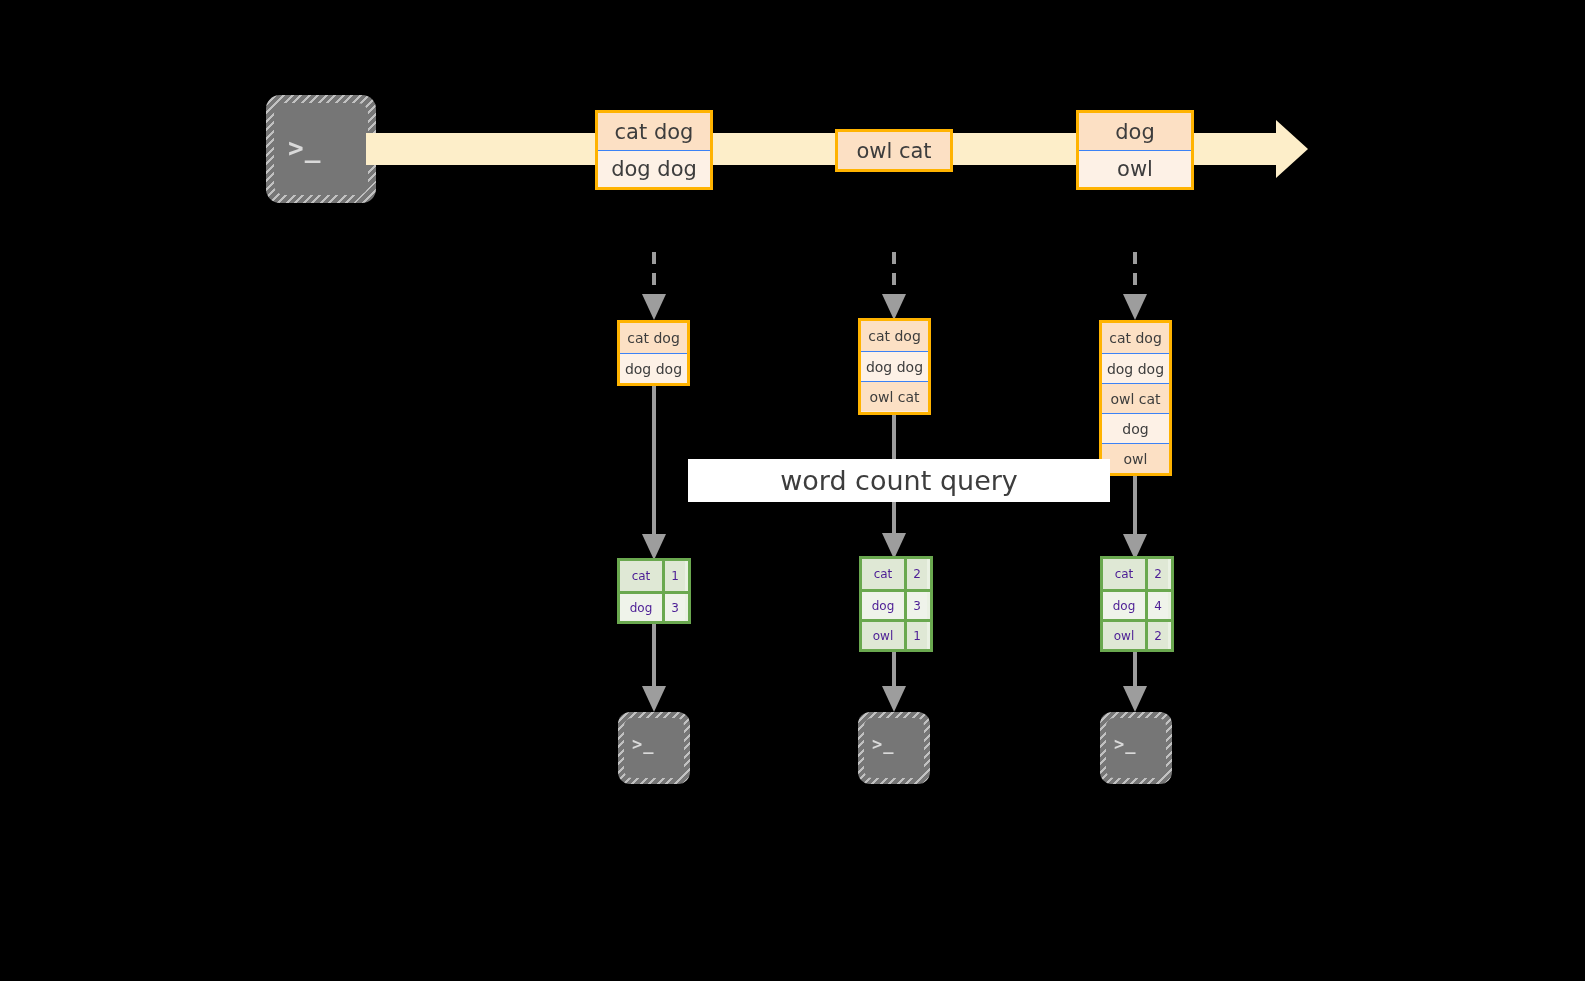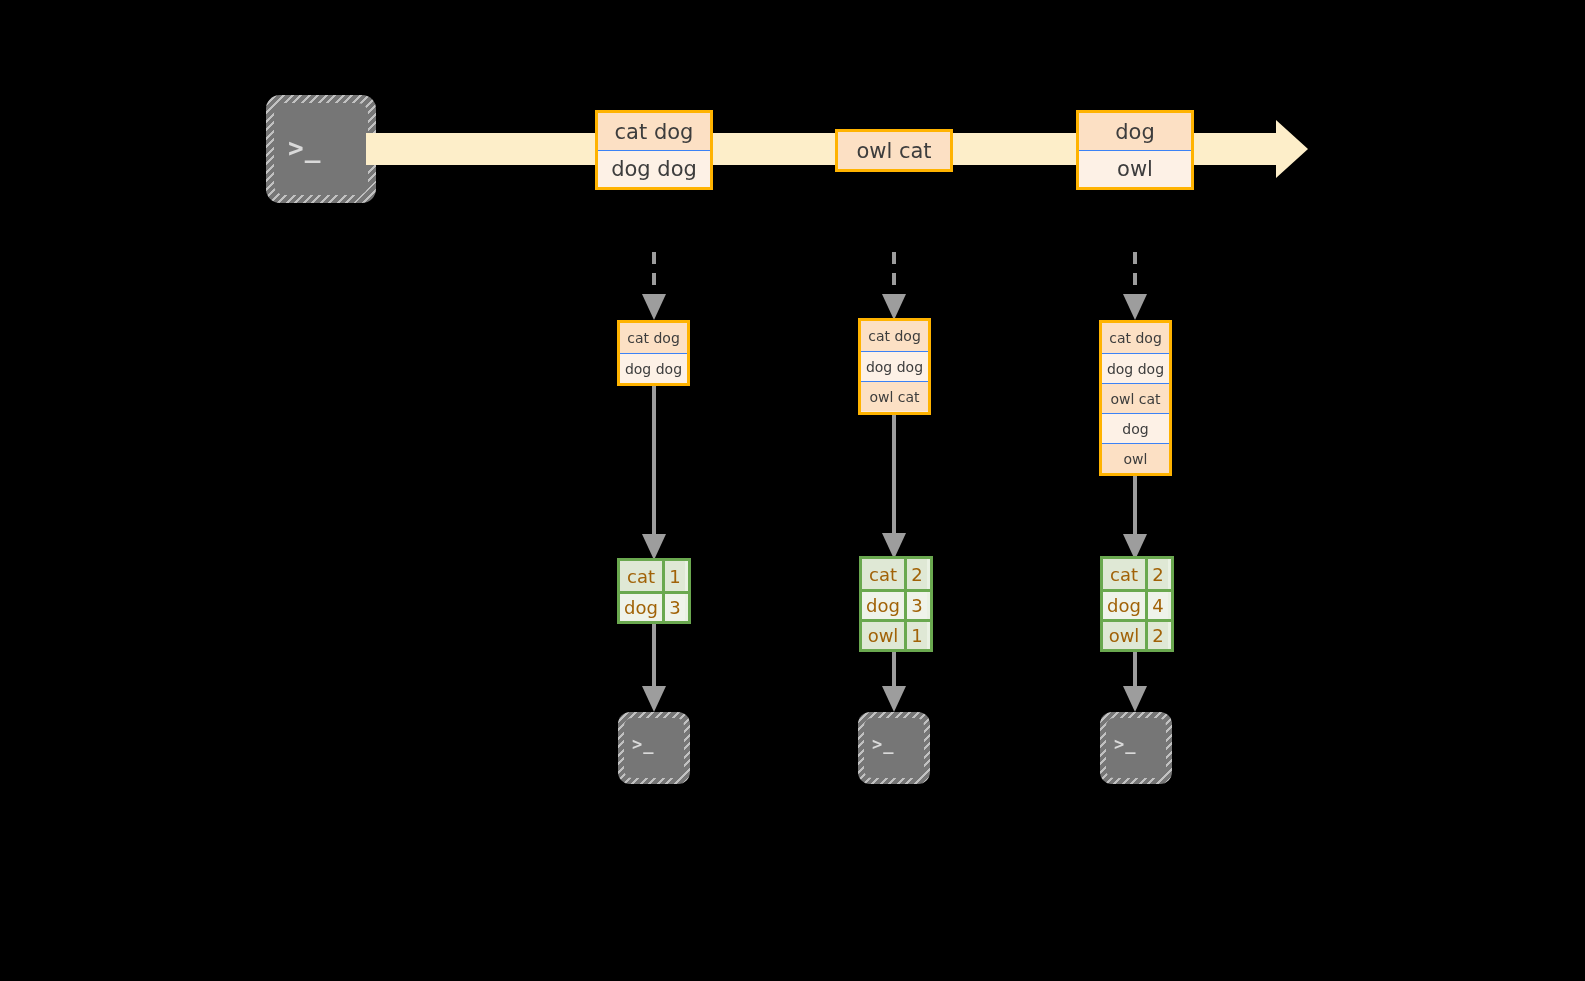--- a/index.html
+++ b/index.html
@@ -95,22 +95,22 @@
     display: flex;
     height: 30px;
     box-sizing: border-box;
   }
   .grow.sep { border-top: 3px solid #6aa84f; }
   .gcell {
     box-sizing: border-box;
     display: flex;
     align-items: center;
     justify-content: center;
-    font-size: 18px;
-    color: #a16207;
+    font-size: 12px;
+    color: #4c1d95;
     white-space: nowrap;
   }
   .gcell.word  { width: 42px; }
   .gcell.count { width: 23px; border-left: 3px solid #6aa84f; }
   .grow.shadeA .gcell { background: #dfe8d5; }
   .grow.shadeB .gcell { background: #eff3ea; }
 
   
   .conn { position: absolute; }
 
@@ -288,14 +288,15 @@
       <line x1="18" y1="0" x2="18" y2="38" stroke="#9d9d9d" stroke-width="4"></line>
       <path d="M18,60 L6,34 L30,34 Z" fill="#9d9d9d"></path>
     </svg>
   </div>
 
   <div class="terminal" style="left:1100px; top:712px; width:72px; height:72px; border-radius:12px;">
     <div class="inner" style="left:6px; top:6px; right:6px; bottom:6px; border-radius:8px;"></div>
     <span class="term-glyph" style="left:14px; top:24px; font-size:17px;">&gt;_</span>
   </div>
 
+  <div class="query-label" style="left:688px; top:459px; width:422px; height:43px;">word count query</div>
 
 </div>
 
 </body></html>

